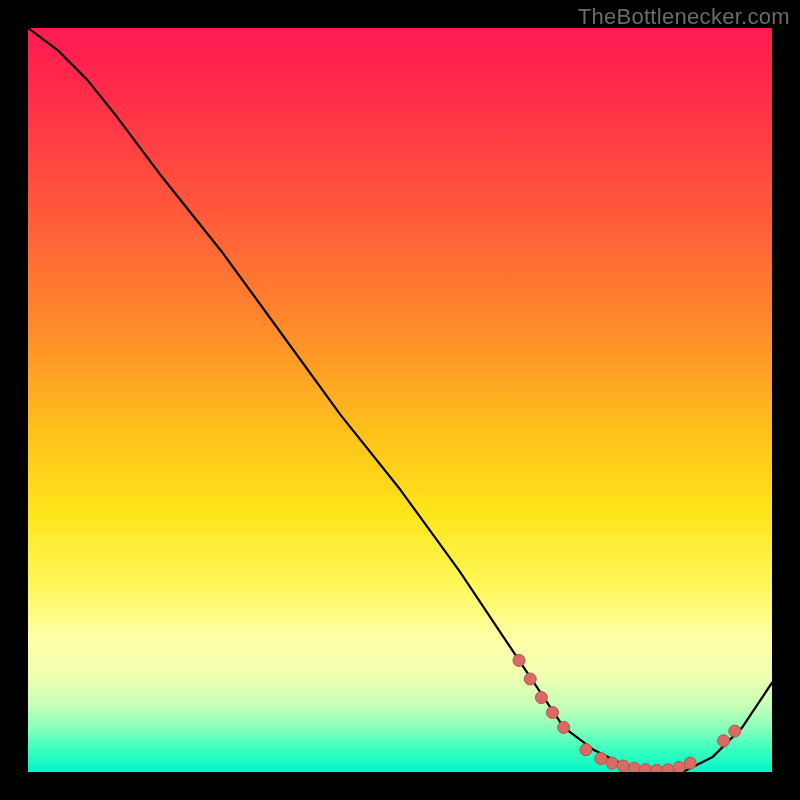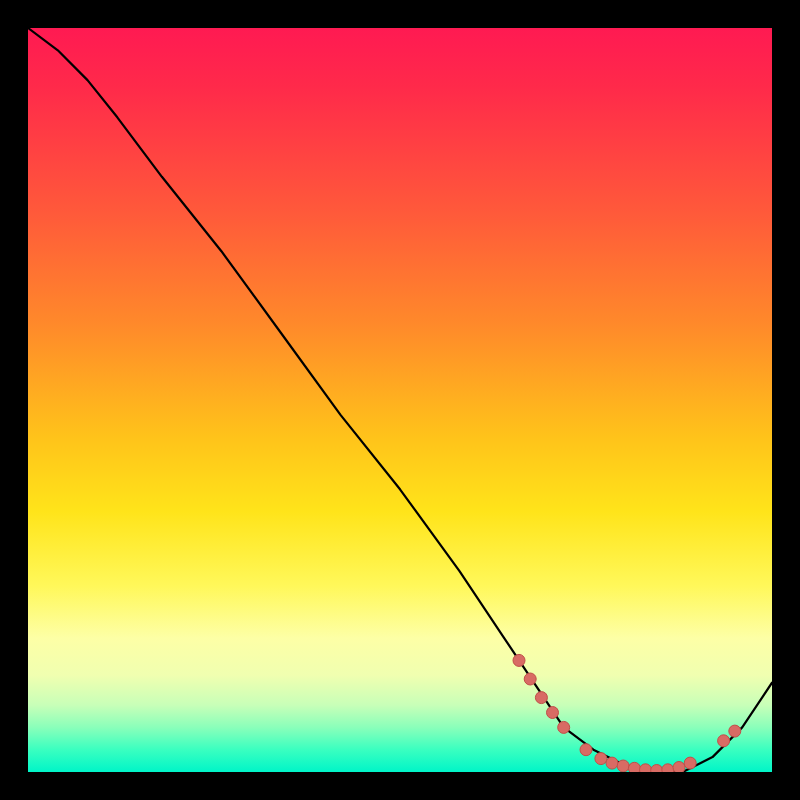--- a/index.html
+++ b/index.html
@@ -59,20 +59,21 @@
     position: absolute;
     inset: 0;
     width: 100%;
     height: 100%;
     z-index: 5;
   }
 </style>
 </head>
 <body>
 <div class="frame">
+  <div class="watermark">TheBottlenecker.com</div>
   <div class="plot-area">
     <div class="gradient"></div>
     <svg class="curve" viewBox="0 0 744 744" preserveAspectRatio="none">
       <path id="main-path" fill="none" stroke="#000000" stroke-width="2.2" stroke-linecap="round" stroke-linejoin="round" d="M0.0 0.0 L29.8 22.3 L59.5 52.1 L89.3 89.3 L133.9 148.8 L193.4 223.2 L253.0 305.0 L312.5 386.9 L372.0 461.3 L431.5 543.1 L476.2 610.1 L505.9 654.7 L535.7 699.4 L565.4 721.7 L595.2 736.6 L625.0 744.0 L654.7 744.0 L684.5 729.1 L714.2 699.4 L744.0 654.7"></path>
       <g id="markers">
           <circle cx="491.0" cy="632.4" r="6" fill="#d86b64" stroke="#c04f48" stroke-width="1"></circle>
           <circle cx="502.2" cy="651.0" r="6" fill="#d86b64" stroke="#c04f48" stroke-width="1"></circle>
           <circle cx="513.4" cy="669.6" r="6" fill="#d86b64" stroke="#c04f48" stroke-width="1"></circle>
           <circle cx="524.5" cy="684.5" r="6" fill="#d86b64" stroke="#c04f48" stroke-width="1"></circle>
           <circle cx="535.7" cy="699.4" r="6" fill="#d86b64" stroke="#c04f48" stroke-width="1"></circle>

